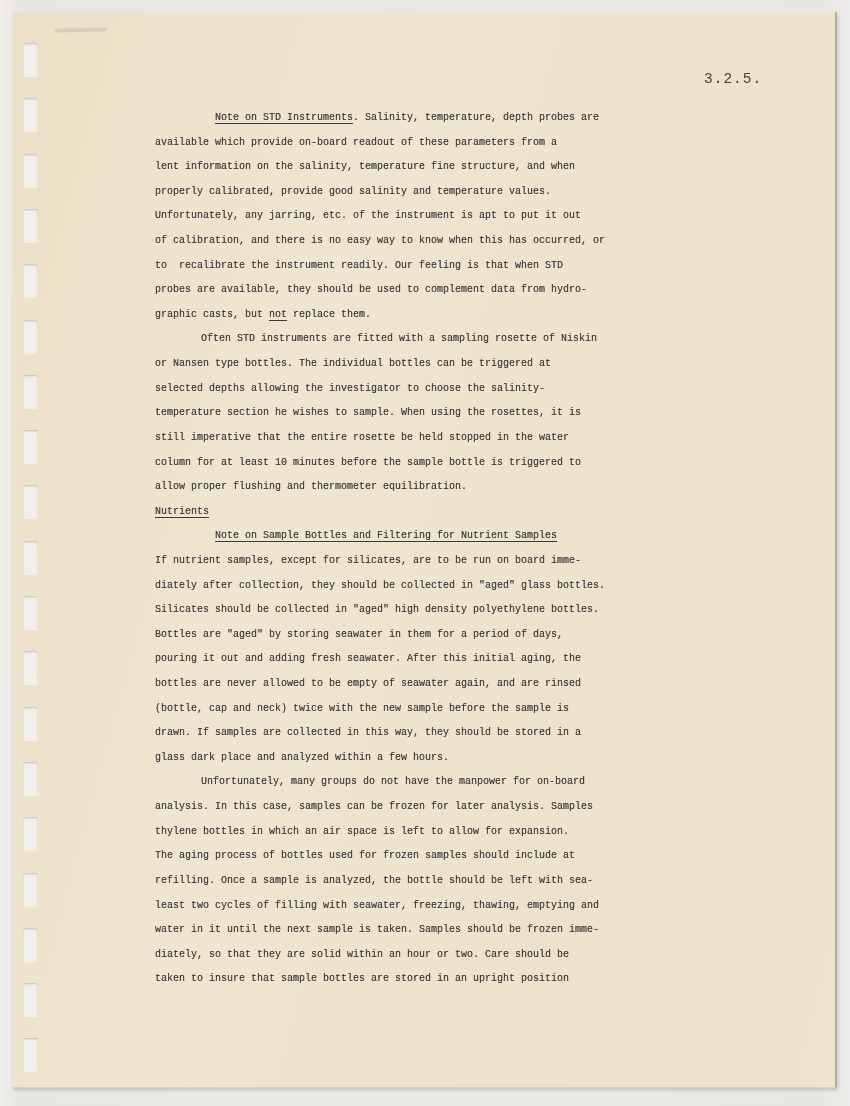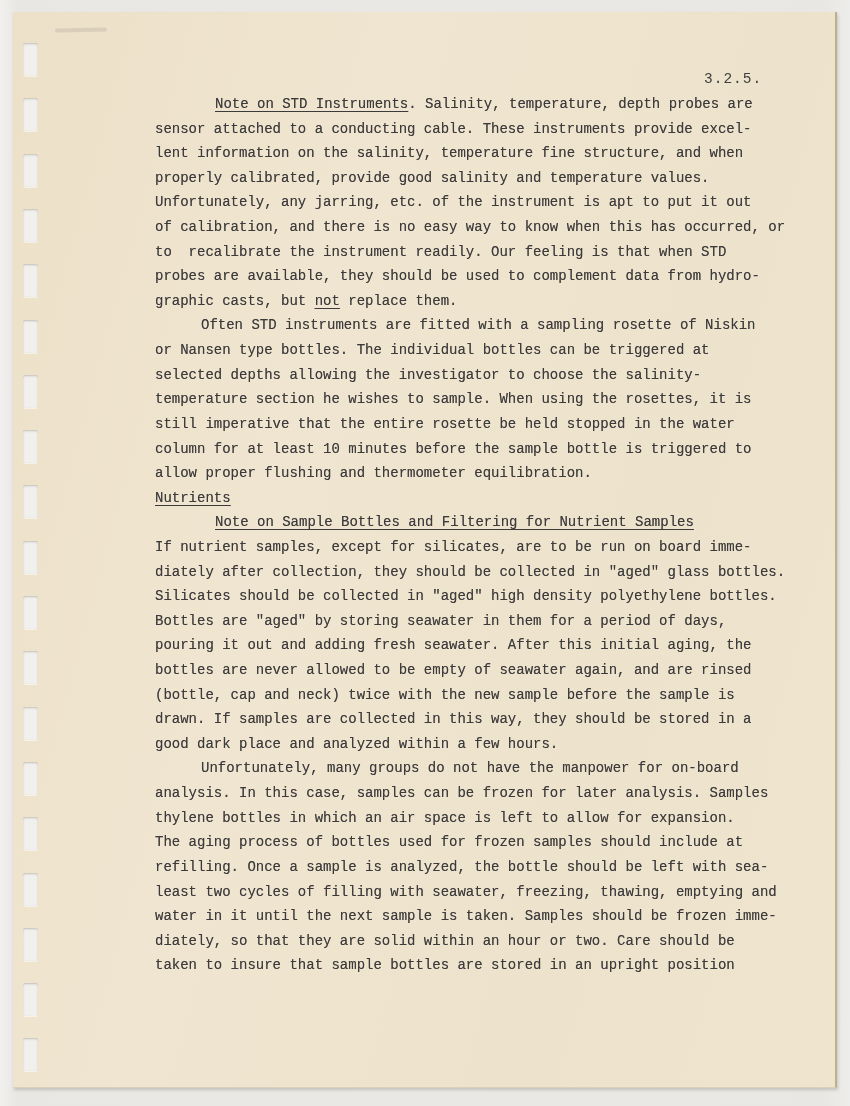--- a/index.html
+++ b/index.html
@@ -28,22 +28,22 @@
   #page-number{
     position:absolute;
     left:691px;top:59px;
     font-size:14.5px;
     color:#403e3e;
     letter-spacing:1px;
     text-align:center;
   }
   #text-block{
     position:absolute;
-    left:142px;top:80px;width:665px;
-    font-size:14px;
+    left:142px;top:94px;width:665px;
+    font-size:10px;
     color:#3c3a3b;
     text-shadow:0 0 0.4px rgba(60,58,59,0.55);
   }
   .text-line{
     height:24.62px;
     line-height:24.62px;
     white-space:pre;
   }
   .u{
     text-decoration:underline;
@@ -81,21 +81,21 @@
         <div class="hole" style="top: 749.9px;"></div>
         <div class="hole" style="top: 805.2px;"></div>
         <div class="hole" style="top: 860.5px;"></div>
         <div class="hole" style="top: 915.8px;"></div>
         <div class="hole" style="top: 971.1px;"></div>
         <div class="hole" style="top: 1026.4px;"></div>
       </div>
     <div id="page-number">3.2.5.</div>
     <div id="text-block">
         <div class="text-line" style="padding-left: 60px;"><span class="u">Note on STD Instruments</span><span>. Salinity, temperature, depth probes are</span></div>
-        <div class="text-line"><span>sensor attached to a conducting cable. These instruments provide excel-</span></div>
+        <div class="text-line"><span>available which provide on-board readout of these parameters from a</span></div>
         <div class="text-line"><span>lent information on the salinity, temperature fine structure, and when</span></div>
         <div class="text-line"><span>properly calibrated, provide good salinity and temperature values.</span></div>
         <div class="text-line"><span>Unfortunately, any jarring, etc. of the instrument is apt to put it out</span></div>
         <div class="text-line"><span>of calibration, and there is no easy way to know when this has occurred, or</span></div>
         <div class="text-line"><span>to  recalibrate the instrument readily. Our feeling is that when STD</span></div>
         <div class="text-line"><span>probes are available, they should be used to complement data from hydro-</span></div>
         <div class="text-line"><span>graphic casts, but </span><span class="u">not</span><span> replace them.</span></div>
         <div class="text-line" style="padding-left: 46px;"><span>Often STD instruments are fitted with a sampling rosette of Niskin</span></div>
         <div class="text-line"><span>or Nansen type bottles. The individual bottles can be triggered at</span></div>
         <div class="text-line"><span>selected depths allowing the investigator to choose the salinity-</span></div>
@@ -106,21 +106,21 @@
         <div class="text-line"><span class="u">Nutrients</span></div>
         <div class="text-line" style="padding-left: 60px;"><span class="u">Note on Sample Bottles and Filtering for Nutrient Samples</span></div>
         <div class="text-line"><span>If nutrient samples, except for silicates, are to be run on board imme-</span></div>
         <div class="text-line"><span>diately after collection, they should be collected in "aged" glass bottles.</span></div>
         <div class="text-line"><span>Silicates should be collected in "aged" high density polyethylene bottles.</span></div>
         <div class="text-line"><span>Bottles are "aged" by storing seawater in them for a period of days,</span></div>
         <div class="text-line"><span>pouring it out and adding fresh seawater. After this initial aging, the</span></div>
         <div class="text-line"><span>bottles are never allowed to be empty of seawater again, and are rinsed</span></div>
         <div class="text-line"><span>(bottle, cap and neck) twice with the new sample before the sample is</span></div>
         <div class="text-line"><span>drawn. If samples are collected in this way, they should be stored in a</span></div>
-        <div class="text-line"><span>good dark place and analyzed within a few hours.</span></div>
+        <div class="text-line"><span>glass dark place and analyzed within a few hours.</span></div>
         <div class="text-line" style="padding-left: 46px;"><span>Unfortunately, many groups do not have the manpower for on-board</span></div>
         <div class="text-line"><span>analysis. In this case, samples can be frozen for later analysis. Samples</span></div>
         <div class="text-line"><span>thylene bottles in which an air space is left to allow for expansion.</span></div>
         <div class="text-line"><span>The aging process of bottles used for frozen samples should include at</span></div>
         <div class="text-line"><span>refilling. Once a sample is analyzed, the bottle should be left with sea-</span></div>
         <div class="text-line"><span>least two cycles of filling with seawater, freezing, thawing, emptying and</span></div>
         <div class="text-line"><span>water in it until the next sample is taken. Samples should be frozen imme-</span></div>
         <div class="text-line"><span>diately, so that they are solid within an hour or two. Care should be</span></div>
         <div class="text-line"><span>taken to insure that sample bottles are stored in an upright position</span></div>
       </div>

